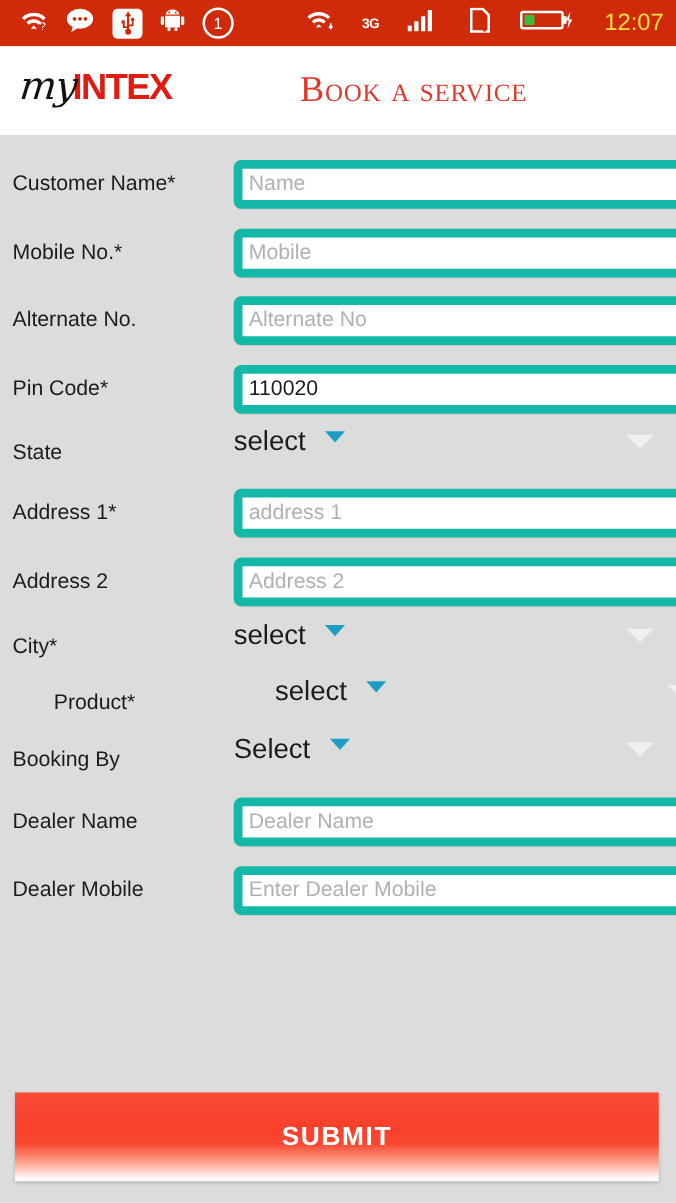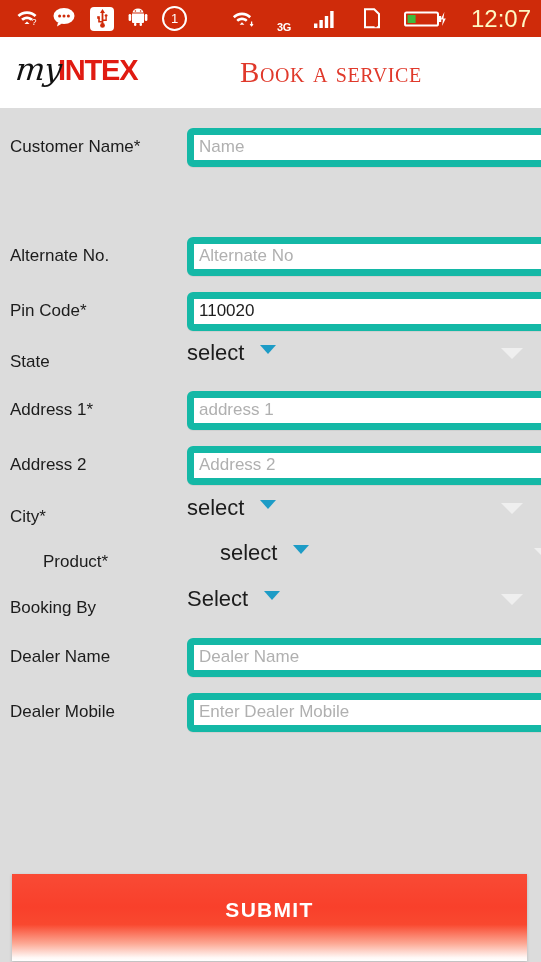--- a/index.html
+++ b/index.html
@@ -35,21 +35,21 @@
     padding: 0 10px 0 16px;
   }
   .sb-left {
     display: flex;
     align-items: center;
     gap: 14px;
   }
   .sb-right {
     margin-left: auto;
     display: flex;
-    align-items: flex-end;
+    align-items: center;
     gap: 23px;
   }
   .sb-icon { display: block; }
   .usb-box {
     width: 24px; height: 24px;
     background: #ffffff;
     border-radius: 4px;
     display: flex;
     align-items: center;
     justify-content: center;
@@ -65,22 +65,22 @@
     font-family: "Liberation Sans", sans-serif;
   }
   .net-label {
     color: #ffffff;
     font-size: 11px;
     font-weight: bold;
     letter-spacing: -0.4px;
     font-family: "Liberation Sans", sans-serif;
   }
   .clock {
-    color: #fef9c3;
-    font-size: 24px;
+    color: #fde047;
+    font-size: 19px;
     font-family: "Liberation Sans", sans-serif;
     letter-spacing: 0px;
     margin-left: 2px;
   }
 
   
   .appbar {
     position: absolute;
     left: 0; top: 37px;
     width: 541px;
@@ -199,21 +199,21 @@
     border-top: 11px solid #efefef;
     top: 13px;
   }
 
   
   .submit {
     position: absolute;
     left: 12px;
     top: 874px;
     width: 515px;
-    height: 87px;
+    height: 71px;
     border: 0;
     padding: 0;
     background: linear-gradient(to bottom,
                 #f94a35 0%,
                 #f9402b 38%,
                 #f9482f 58%,
                 #fca995 80%,
                 #fff7f5 96%,
                 #ffffff 100%);
     box-shadow: 0 1px 3px rgba(0,0,0,0.18);
@@ -338,20 +338,24 @@
     <div class="appbar-title">Book a service</div>
   </div>
 
   <div class="form">
 
     <div class="row" style="top:12px;">
       <span class="label">Customer Name*</span>
       <div class="field placeholder">Name</div>
     </div>
 
+    <div class="row" style="top:67px;">
+      <span class="label">Mobile No.*</span>
+      <div class="field placeholder">Mobile</div>
+    </div>
 
     <div class="row" style="top:121px;">
       <span class="label">Alternate No.</span>
       <div class="field placeholder">Alternate No</div>
     </div>
 
     <div class="row" style="top:176px;">
       <span class="label">Pin Code*</span>
       <div class="field">110020</div>
     </div>

